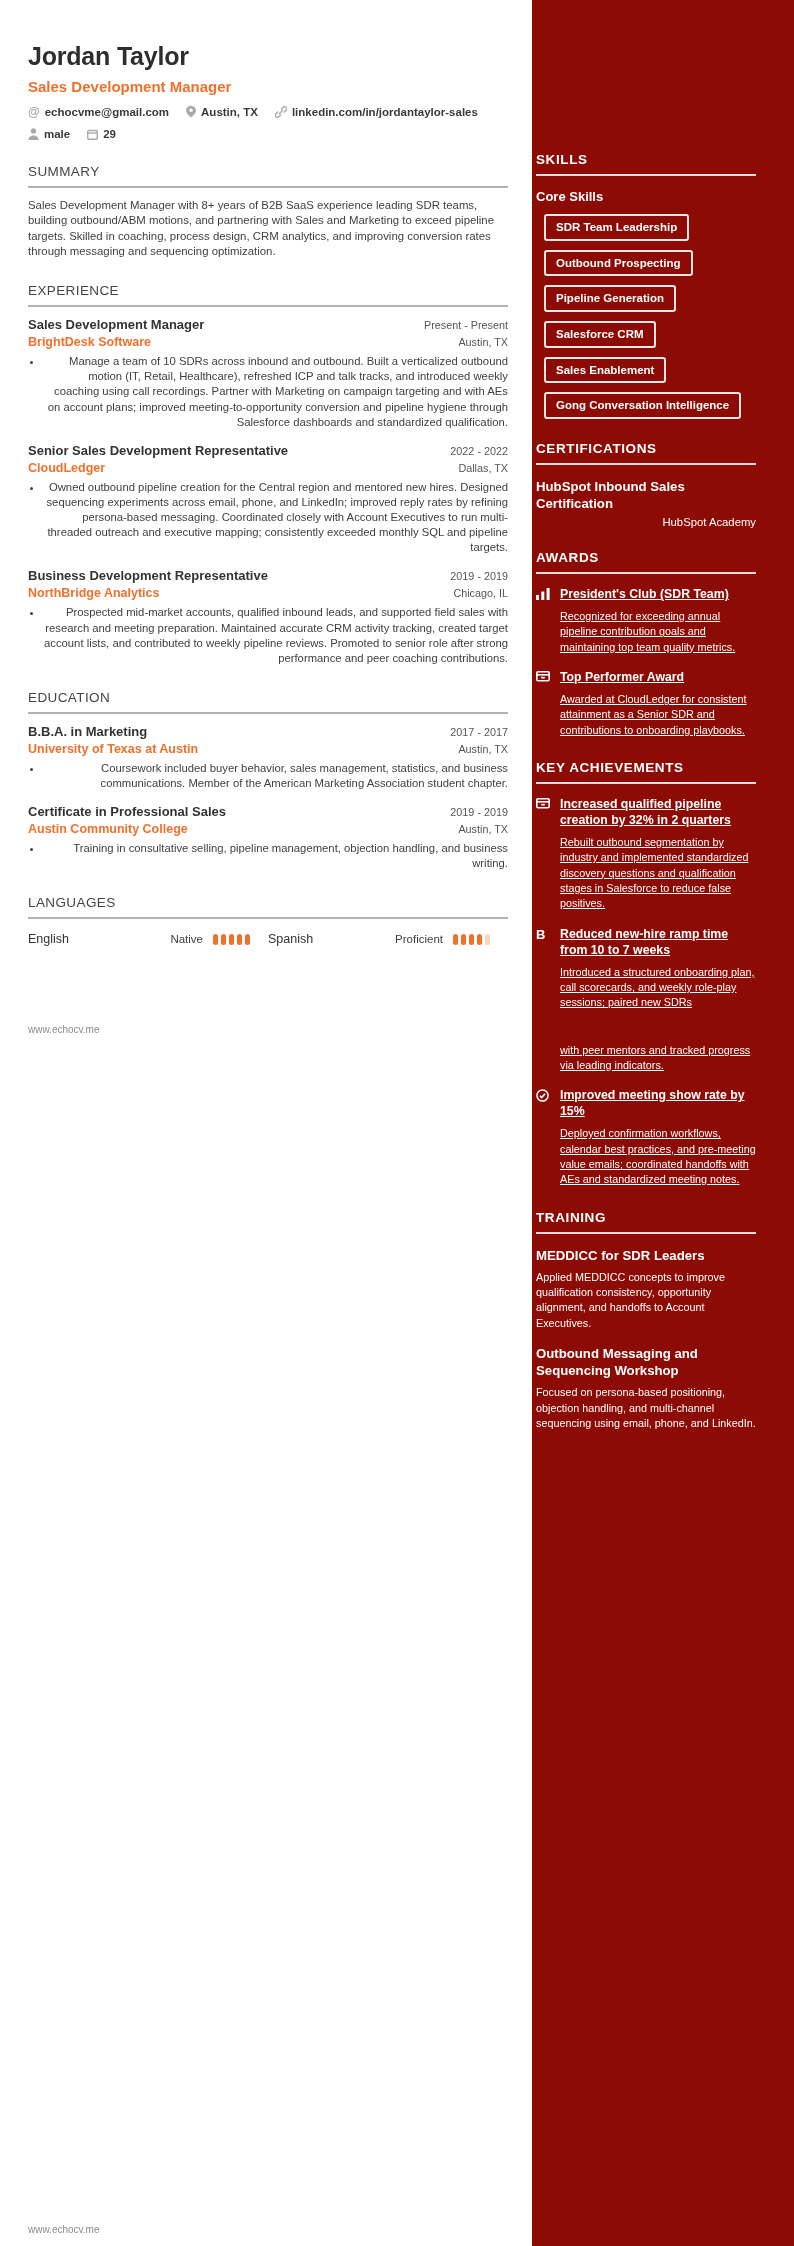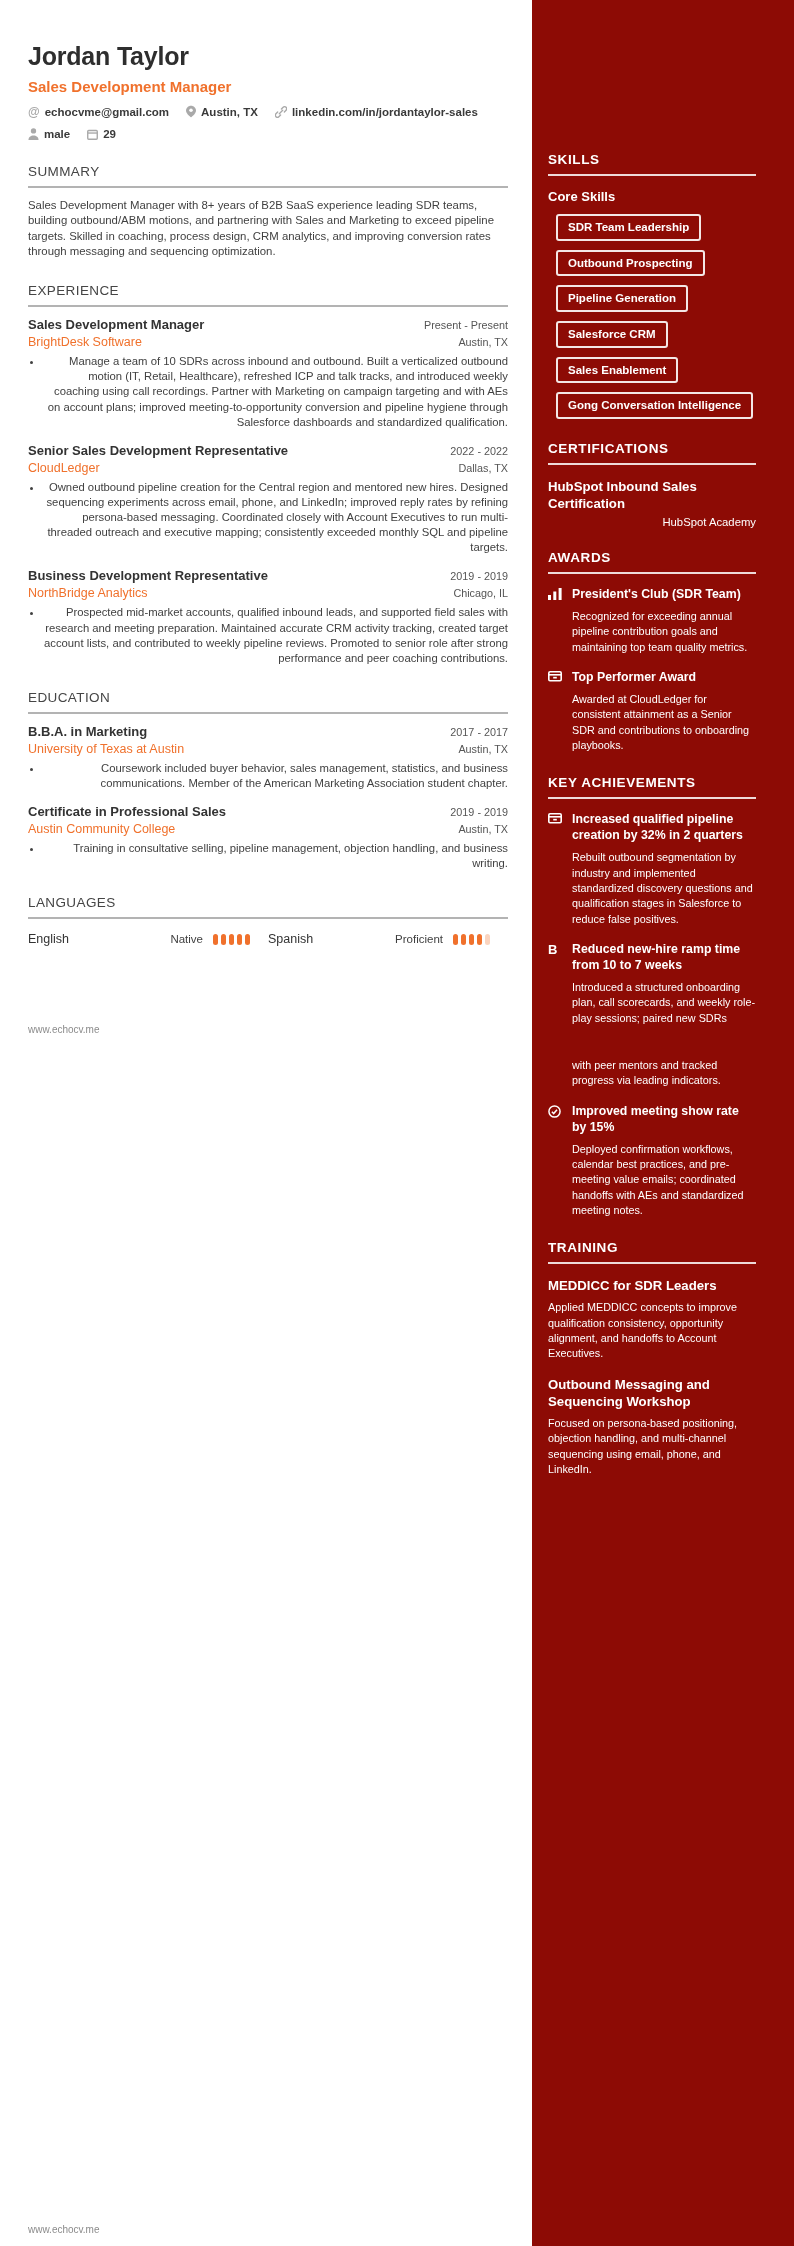--- a/index.html
+++ b/index.html
@@ -18,52 +18,52 @@
   .contact-item .ctext{font-size:11.5px;font-weight:bold;color:#3a3a3a;}
   .section{margin-top:24px;}
   .sec-title{font-size:13.5px;color:#454545;letter-spacing:0.4px;}
   .rule{border-bottom:2px solid #b3b3b3;margin-top:7px;}
   .summary-text{margin-top:10px;font-size:11.4px;line-height:1.34;color:#414141;}
   .entries{margin-top:10px;}
   .entry{margin-bottom:13px;}
   .entry-row{display:flex;justify-content:space-between;align-items:baseline;}
   .entry-title{font-size:13px;font-weight:bold;color:#333333;}
   .entry-date{font-size:10.8px;color:#555555;white-space:nowrap;}
-  .entry-company{font-size:12.5px;font-weight:normal;color:#f0712c;margin-top:3px;}
+  .entry-company{font-size:12.5px;font-weight:bold;color:#f0712c;margin-top:3px;}
   .entry-loc{font-size:10.8px;color:#555555;}
   .entry ul{margin:5px 0 0;padding-left:15px;text-align:right;}
   .entry li{font-size:11.3px;line-height:1.34;color:#414141;}
   .lang-row{display:flex;margin-top:13px;}
   .lang-item{width:231px;display:flex;align-items:center;justify-content:space-between;margin-right:18px;}
   .lang-name{font-size:12.5px;color:#333333;}
   .lang-level-group{display:flex;align-items:flex-end;}
   .lang-level{font-size:11.5px;color:#3f3f3f;margin-right:7px;}
   .dot{width:5px;height:11px;border-radius:3px;background:#f0712c;margin-left:3px;}
   .dot.empty{background:rgba(240,113,44,0.3);}
   .footer-url{position:absolute;left:28px;font-size:10px;color:#8b8b8b;}
   .footer-1{top:1024px;}
   .footer-2{top:2224px;}
   
   .sidebar{
     position:absolute;left:532px;top:0;width:262px;height:2246px;
     background:#8d0b05;color:#ffffff;box-sizing:border-box;
-    padding:152px 38px 40px 16px;
+    padding:152px 38px 40px 4px;
   }
   .side-sec{margin-bottom:22px;}
   .side-title{font-size:13.5px;font-weight:bold;letter-spacing:0.6px;color:#ffffff;}
   .side-rule{border-bottom:2px solid rgba(255,255,255,0.85);margin-top:7px;margin-bottom:13px;}
   .skill-group{font-size:13px;font-weight:bold;margin-bottom:10px;}
   .chip{display:table;border:2px solid rgba(255,255,255,0.9);border-radius:3px;
     padding:5px 10px;font-size:11.5px;font-weight:bold;margin:0 0 9px 8px;line-height:1.1;}
   .cert-item{margin-bottom:14px;}
   .cert-title{font-size:13.2px;font-weight:bold;line-height:1.3;}
   .cert-issuer{font-size:11.3px;margin-top:4px;text-align:right;}
   .side-item{display:flex;margin-bottom:15px;}
   .side-icon{width:24px;flex:none;padding-top:1px;font-weight:bold;font-size:13px;line-height:1;}
-  .side-item-body{flex:1;}
+  .side-item-body{flex:1;text-decoration:underline;}
   .side-item-title{font-size:12.3px;font-weight:bold;line-height:1.3;}
   .side-item-desc{font-size:10.8px;line-height:1.42;margin-top:6px;}
   .page-gap{height:32px;}
   .training-item{margin-bottom:14px;}
   .training-title{font-size:13.2px;font-weight:bold;line-height:1.3;margin-bottom:6px;}
   .training-desc{font-size:10.8px;line-height:1.42;}
 </style>
 </head>
 <body>
 

